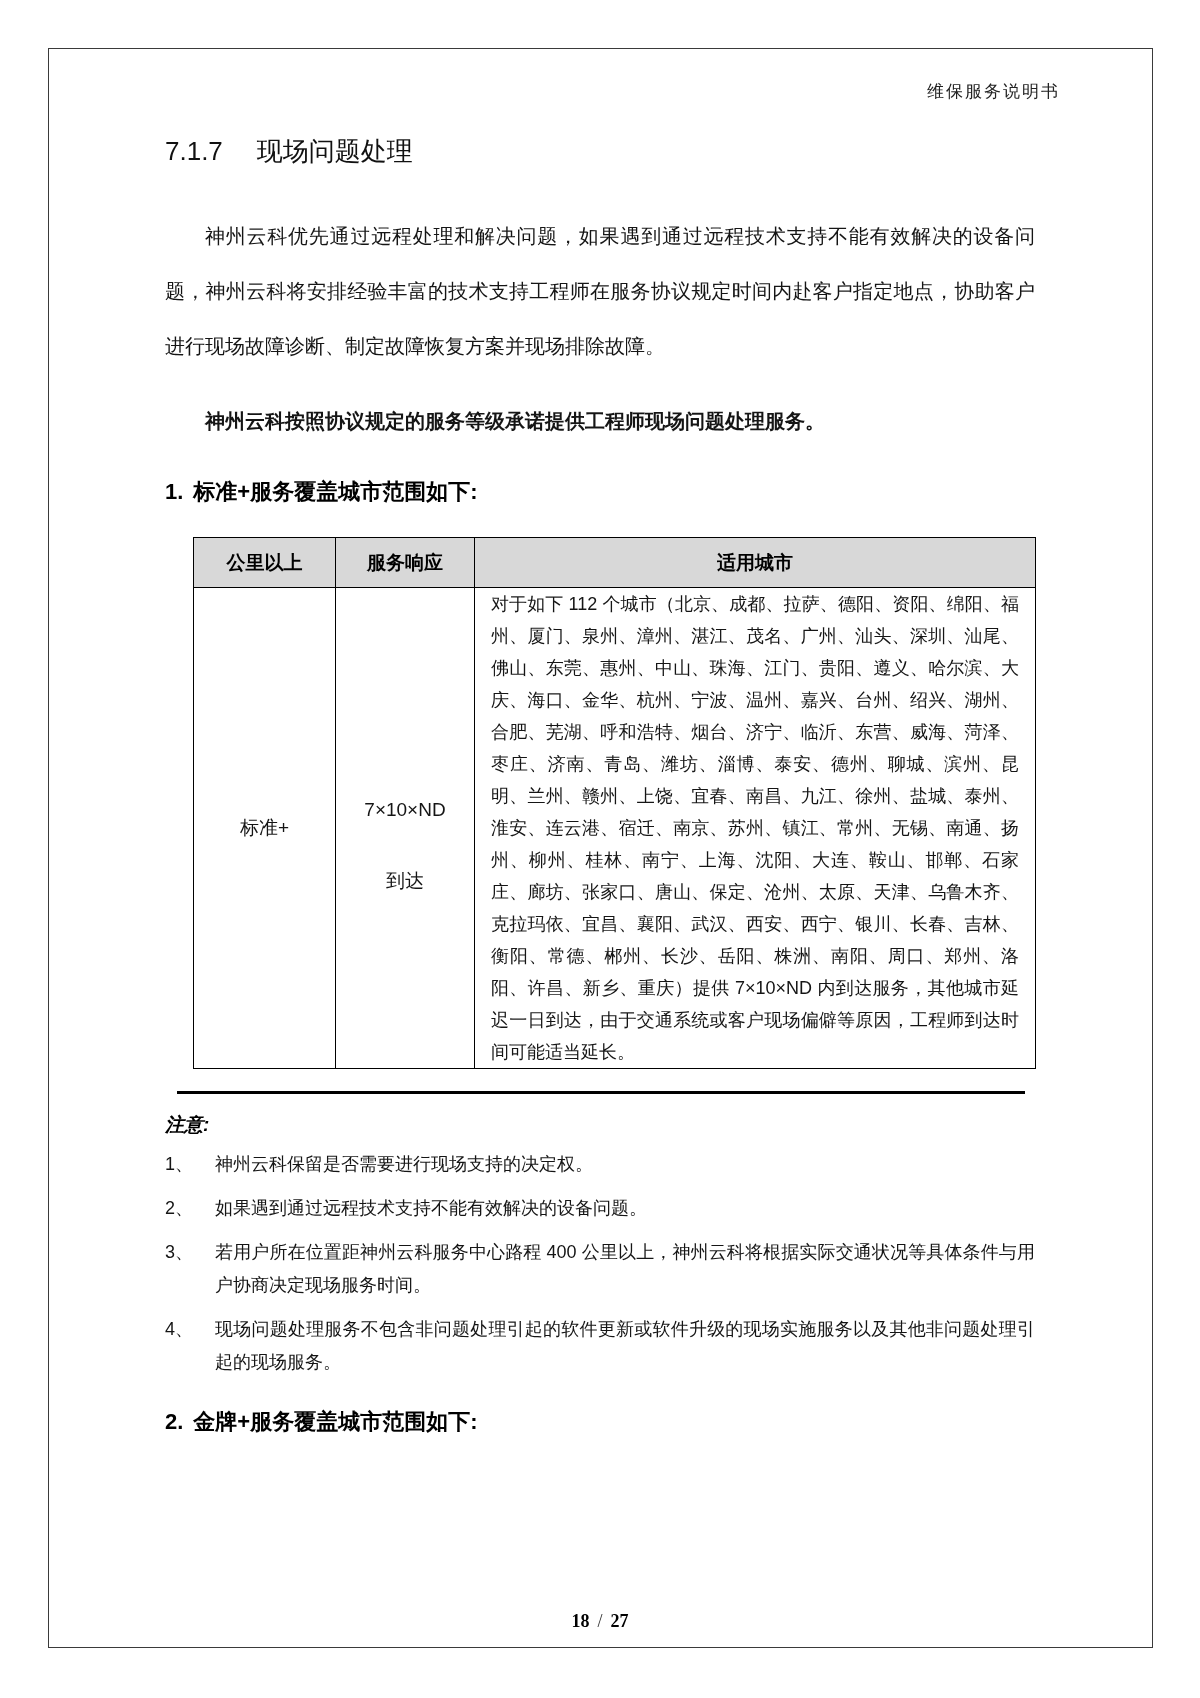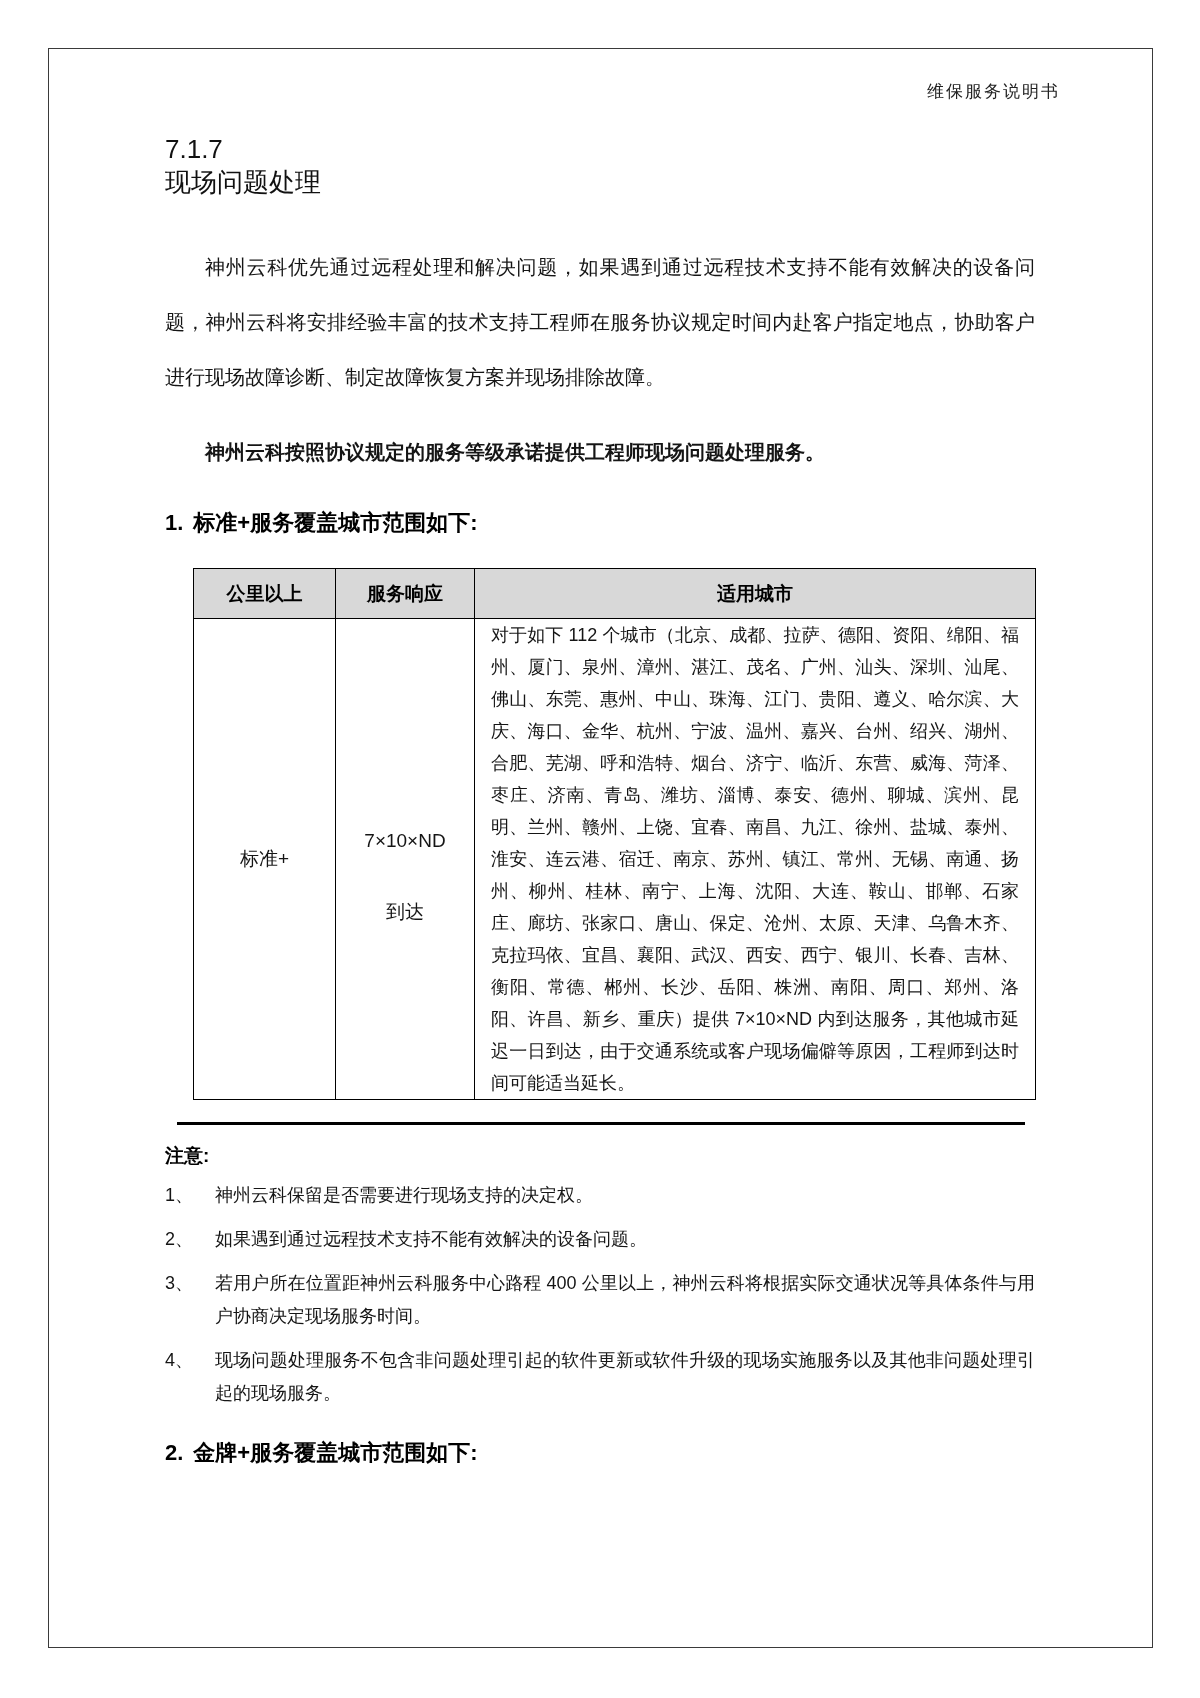--- a/index.html
+++ b/index.html
@@ -32,21 +32,20 @@
     left: 165px;
     width: 870px;
     top: 134px;
   }
   .section-heading {
     font-size: 26px;
     font-weight: 400;
     color: #111;
     display: flex;
     align-items: baseline;
-    flex-direction: column;
   }
   .section-heading .sec-num { margin-right: 34px; }
   .body-para {
     margin-top: 40px;
     font-size: 20px;
     line-height: 55px;
     text-align: justify;
     text-indent: 2em;
     color: #151515;
   }
@@ -99,20 +98,21 @@
     width: 848px;
     height: 3px;
     background: #000;
     border: none;
   }
   .notice-label {
     margin-top: 18px;
     font-size: 19px;
     font-weight: bold;
     color: #000;
+    font-style: italic;
   }
   .notes { margin-top: 10px; }
   .note-item {
     display: flex;
     font-size: 18px;
     line-height: 33px;
     margin-bottom: 11px;
     color: #151515;
   }
   .note-num { width: 50px; flex: none; }
@@ -201,13 +201,16 @@
       </div>
     </div>
 
     <div class="list-heading">
       <span class="num">2.</span>
       <span>金牌+服务覆盖城市范围如下:</span>
     </div>
 
   </div>
 
+  <div class="footer">
+    <span class="pg">18</span><span class="sep">/</span><span class="pg">27</span>
+  </div>
 </div>
 
 </body></html>

